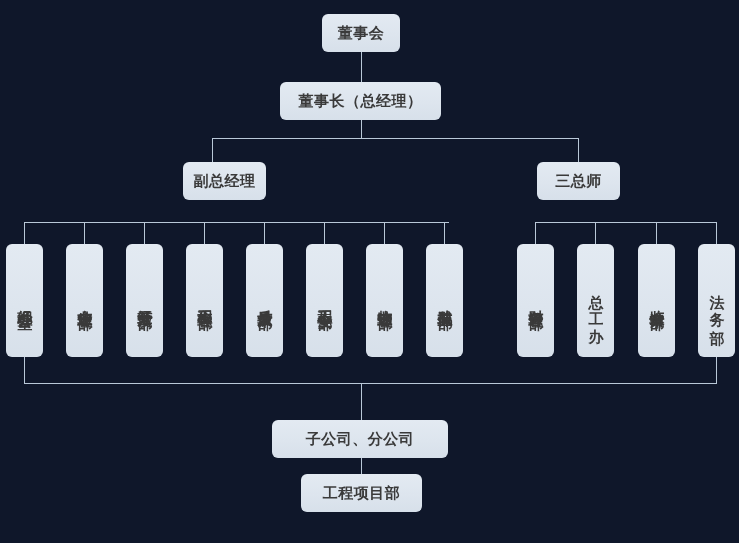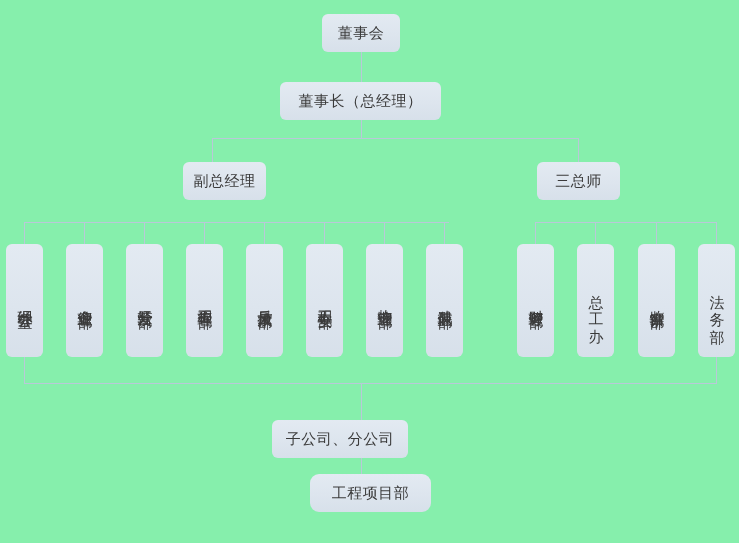--- a/index.html
+++ b/index.html
@@ -9,22 +9,23 @@
     background: #ffffff;
   }
   body {
     font-family: "Liberation Sans", "DejaVu Sans", sans-serif;
     -webkit-font-smoothing: antialiased;
   }
   #chart-root {
     position: relative;
     width: 739px;
     height: 543px;
-    background: #86efac;
+    background: #0f172a;
     overflow: hidden;
+    font-weight: bold;
   }
 
   
   .line {
     position: absolute;
     background: #b9c8d8;
   }
   .line.h { height: 1px; }
   .line.v { width: 1px; }
 
@@ -106,19 +107,19 @@
   <div class="node vertical" style="left:517px; top:244px; width:37px; height:113px;">财务管理部</div>
   <div class="node vertical" style="left:577px; top:244px; width:37px; height:113px;">总　工　办</div>
   <div class="node vertical" style="left:638px; top:244px; width:37px; height:113px;">监察审计部</div>
   <div class="node vertical" style="left:698px; top:244px; width:37px; height:113px;">法　务　部</div>
 
   <div class="line v" style="left:24px;  top:357px; height:26px;"></div>
   <div class="line v" style="left:716px; top:357px; height:26px;"></div>
   <div class="line h" style="left:24px;  top:383px; width:693px;"></div>
   <div class="line v" style="left:361px; top:383px; height:37px;"></div>
 
-  <div class="node horizontal" style="left:272px; top:420px; width:136px; height:38px;">子公司、分公司</div>
+  <div class="node horizontal" style="left:272px; top:420px; width:176px; height:38px;">子公司、分公司</div>
 
   <div class="line v" style="left:361px; top:458px; height:16px;"></div>
 
-  <div class="node horizontal" style="left:310px; top:474px; width:121px; height:38px;border-radius:9px;">工程项目部</div>
+  <div class="node horizontal" style="left:301px; top:474px; width:121px; height:38px;">工程项目部</div>
 
 </div>
 
 </body></html>

